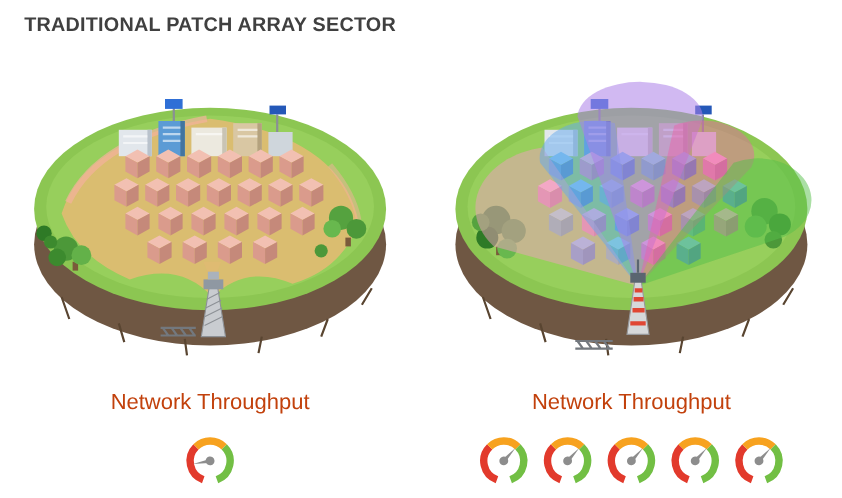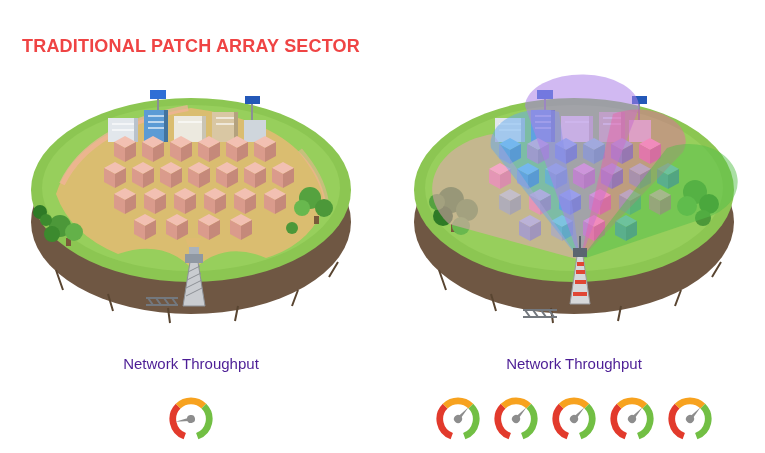--- a/index.html
+++ b/index.html
@@ -1,24 +1,24 @@
 <!DOCTYPE html>
 <html><head>
 <meta charset="utf-8">
 <style>
   html,body{margin:0;padding:0;background:#fff;}
   body{width:765px;height:453px;font-family:"Liberation Sans",sans-serif;-webkit-font-smoothing:antialiased;}
   .page{position:relative;width:765px;height:453px;background:#ffffff;overflow:hidden;}
   .panel{position:absolute;top:0;height:453px;width:382px;}
   .panel-left{left:0;}
   .panel-right{left:383px;}
-  .title{margin:12px;padding-top:24px;text-align:center;font-size:18px;font-weight:700;letter-spacing:0.2px;color:#ef4444;}
+  .title{margin:0;padding-top:12px;text-align:center;font-size:18px;font-weight:700;letter-spacing:0.2px;color:#404040;}
   .island{position:absolute;top:32px;left:50%;transform:translateX(-50%);width:350px;height:300px;}
   .island-svg{width:100%;height:100%;display:block;}
-  .tp-label{position:absolute;top:355px;width:100%;text-align:center;font-size:15px;font-weight:400;color:#4c1d95;}
+  .tp-label{position:absolute;top:355px;width:100%;text-align:center;font-size:20px;font-weight:400;color:#c2410c;}
   .gauges{position:absolute;top:396px;width:100%;display:flex;justify-content:center;gap:12px;}
   .gauge{width:46px;height:46px;flex:0 0 auto;}
 </style>
 </head>
 <body>
 
 <div class="page">
 
   <section class="panel panel-left">
     <h1 class="title">TRADITIONAL PATCH ARRAY SECTOR</h1>

